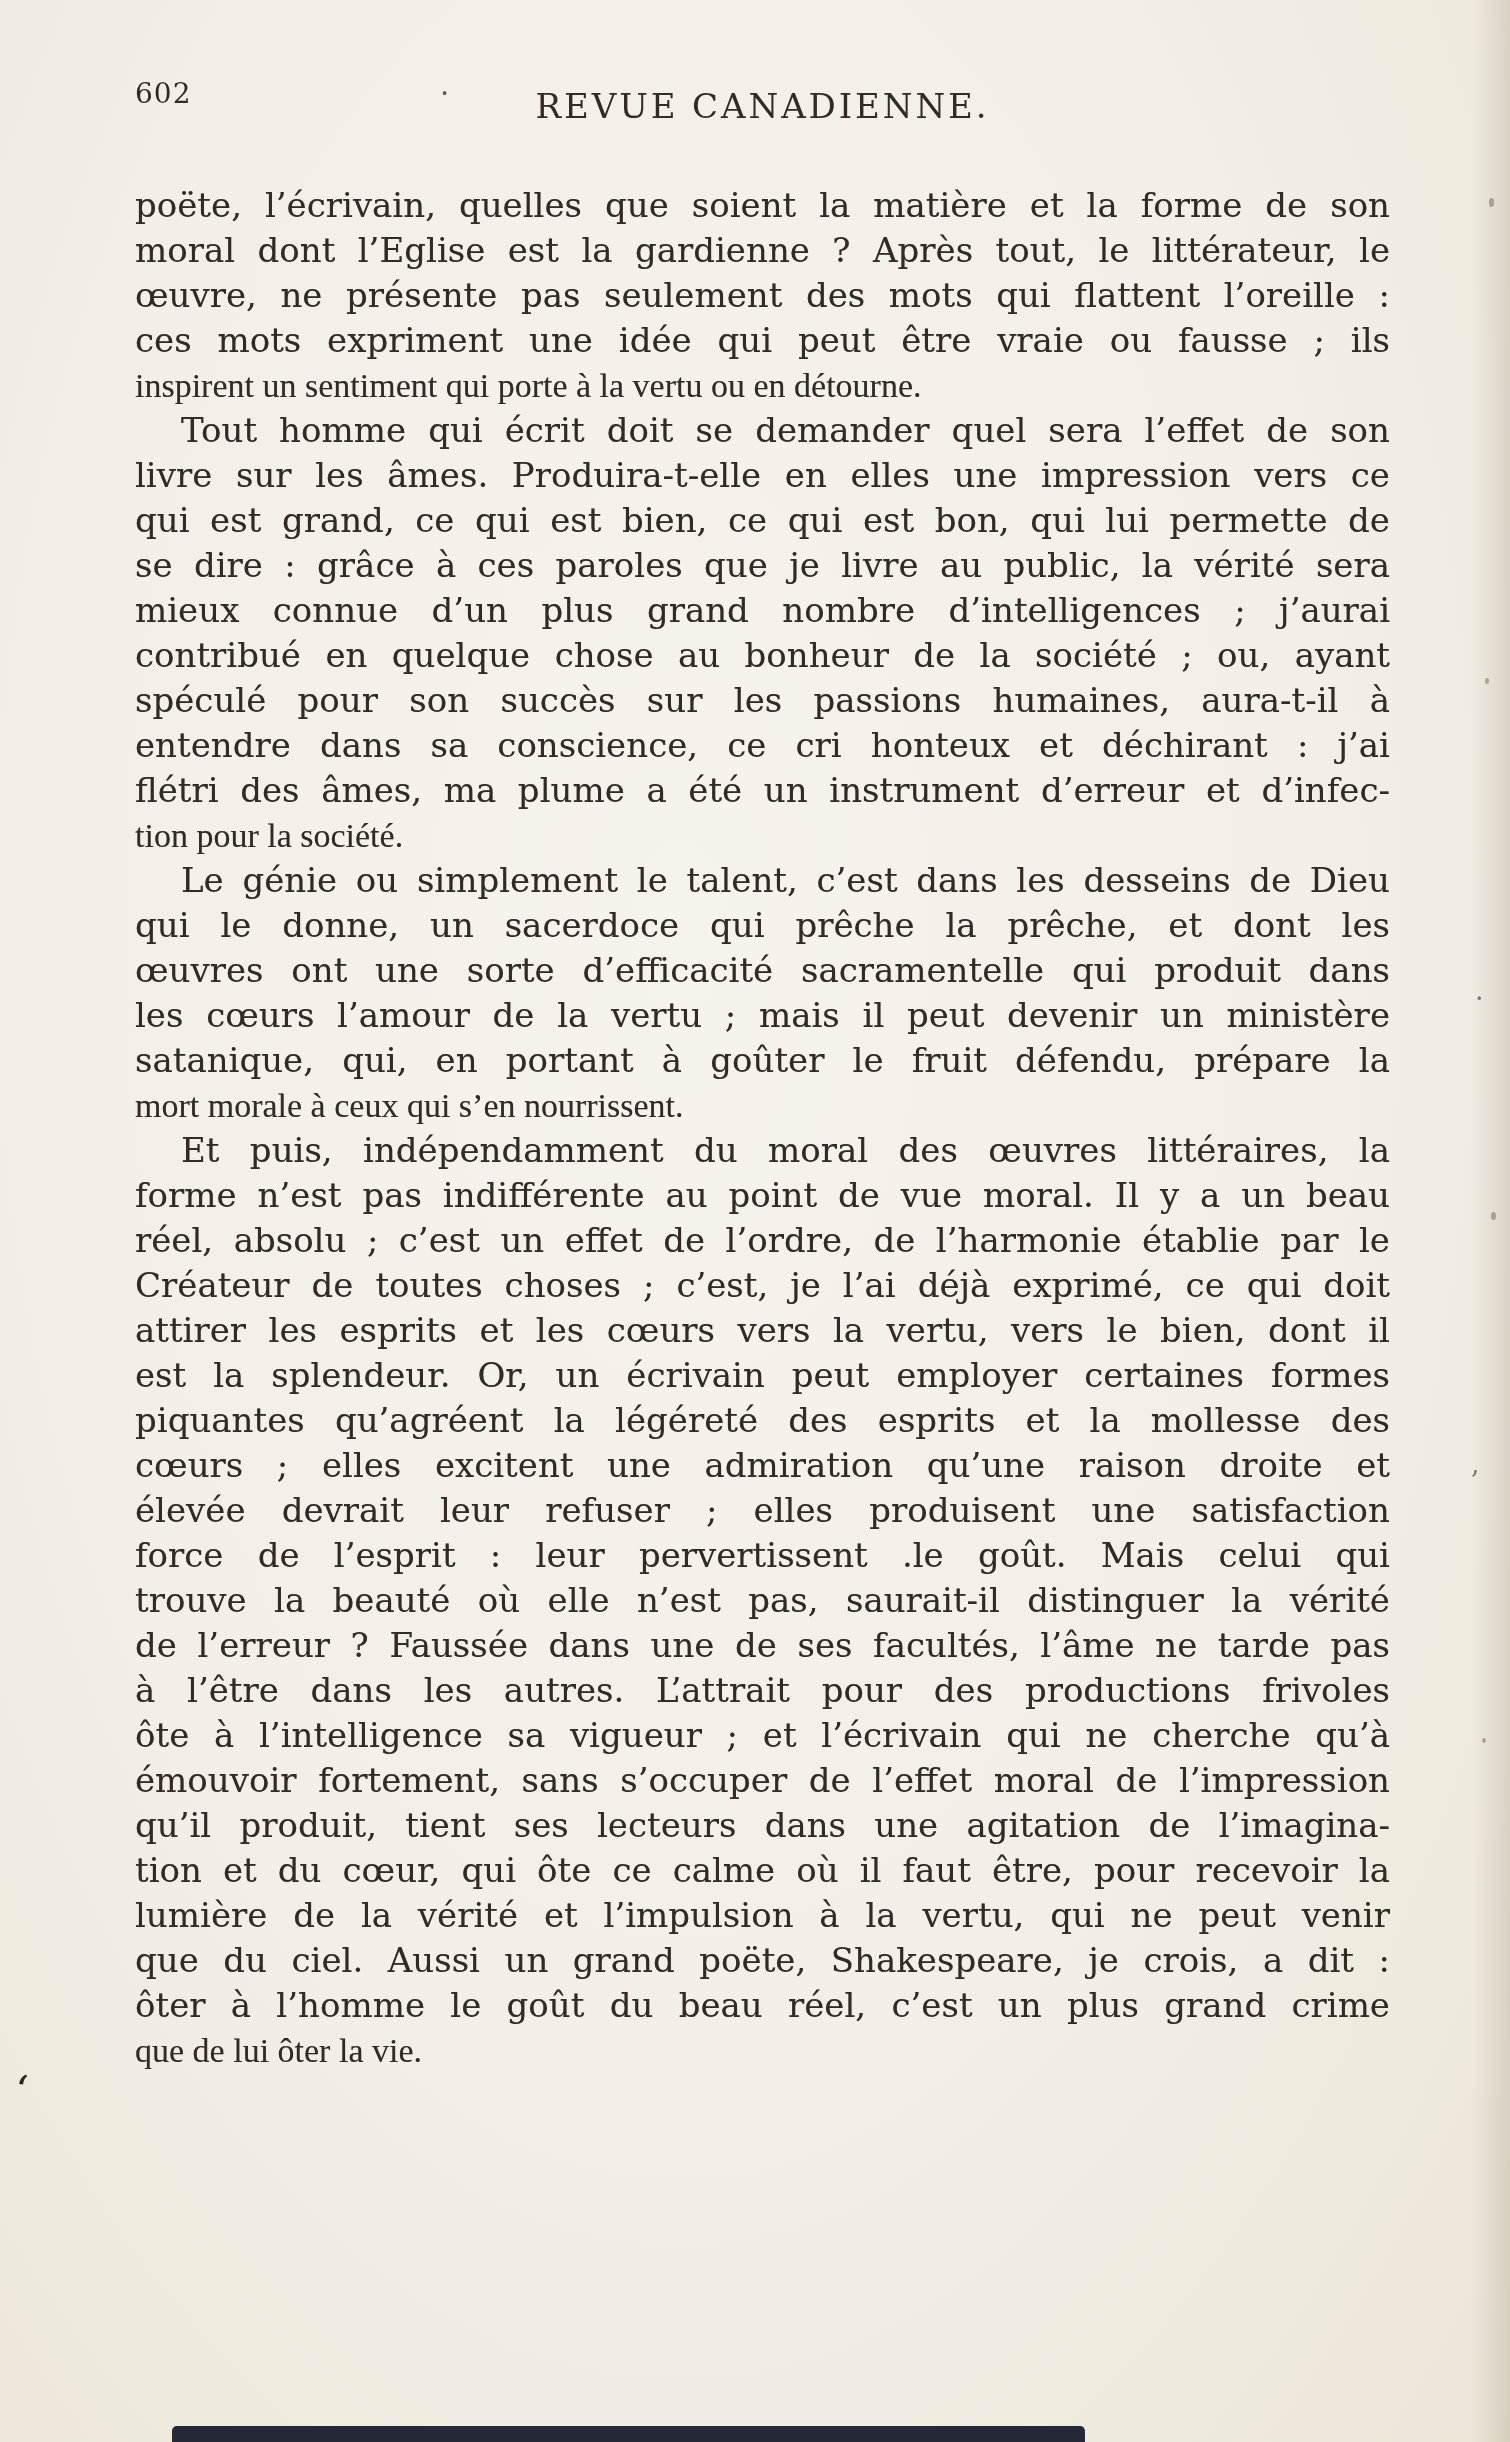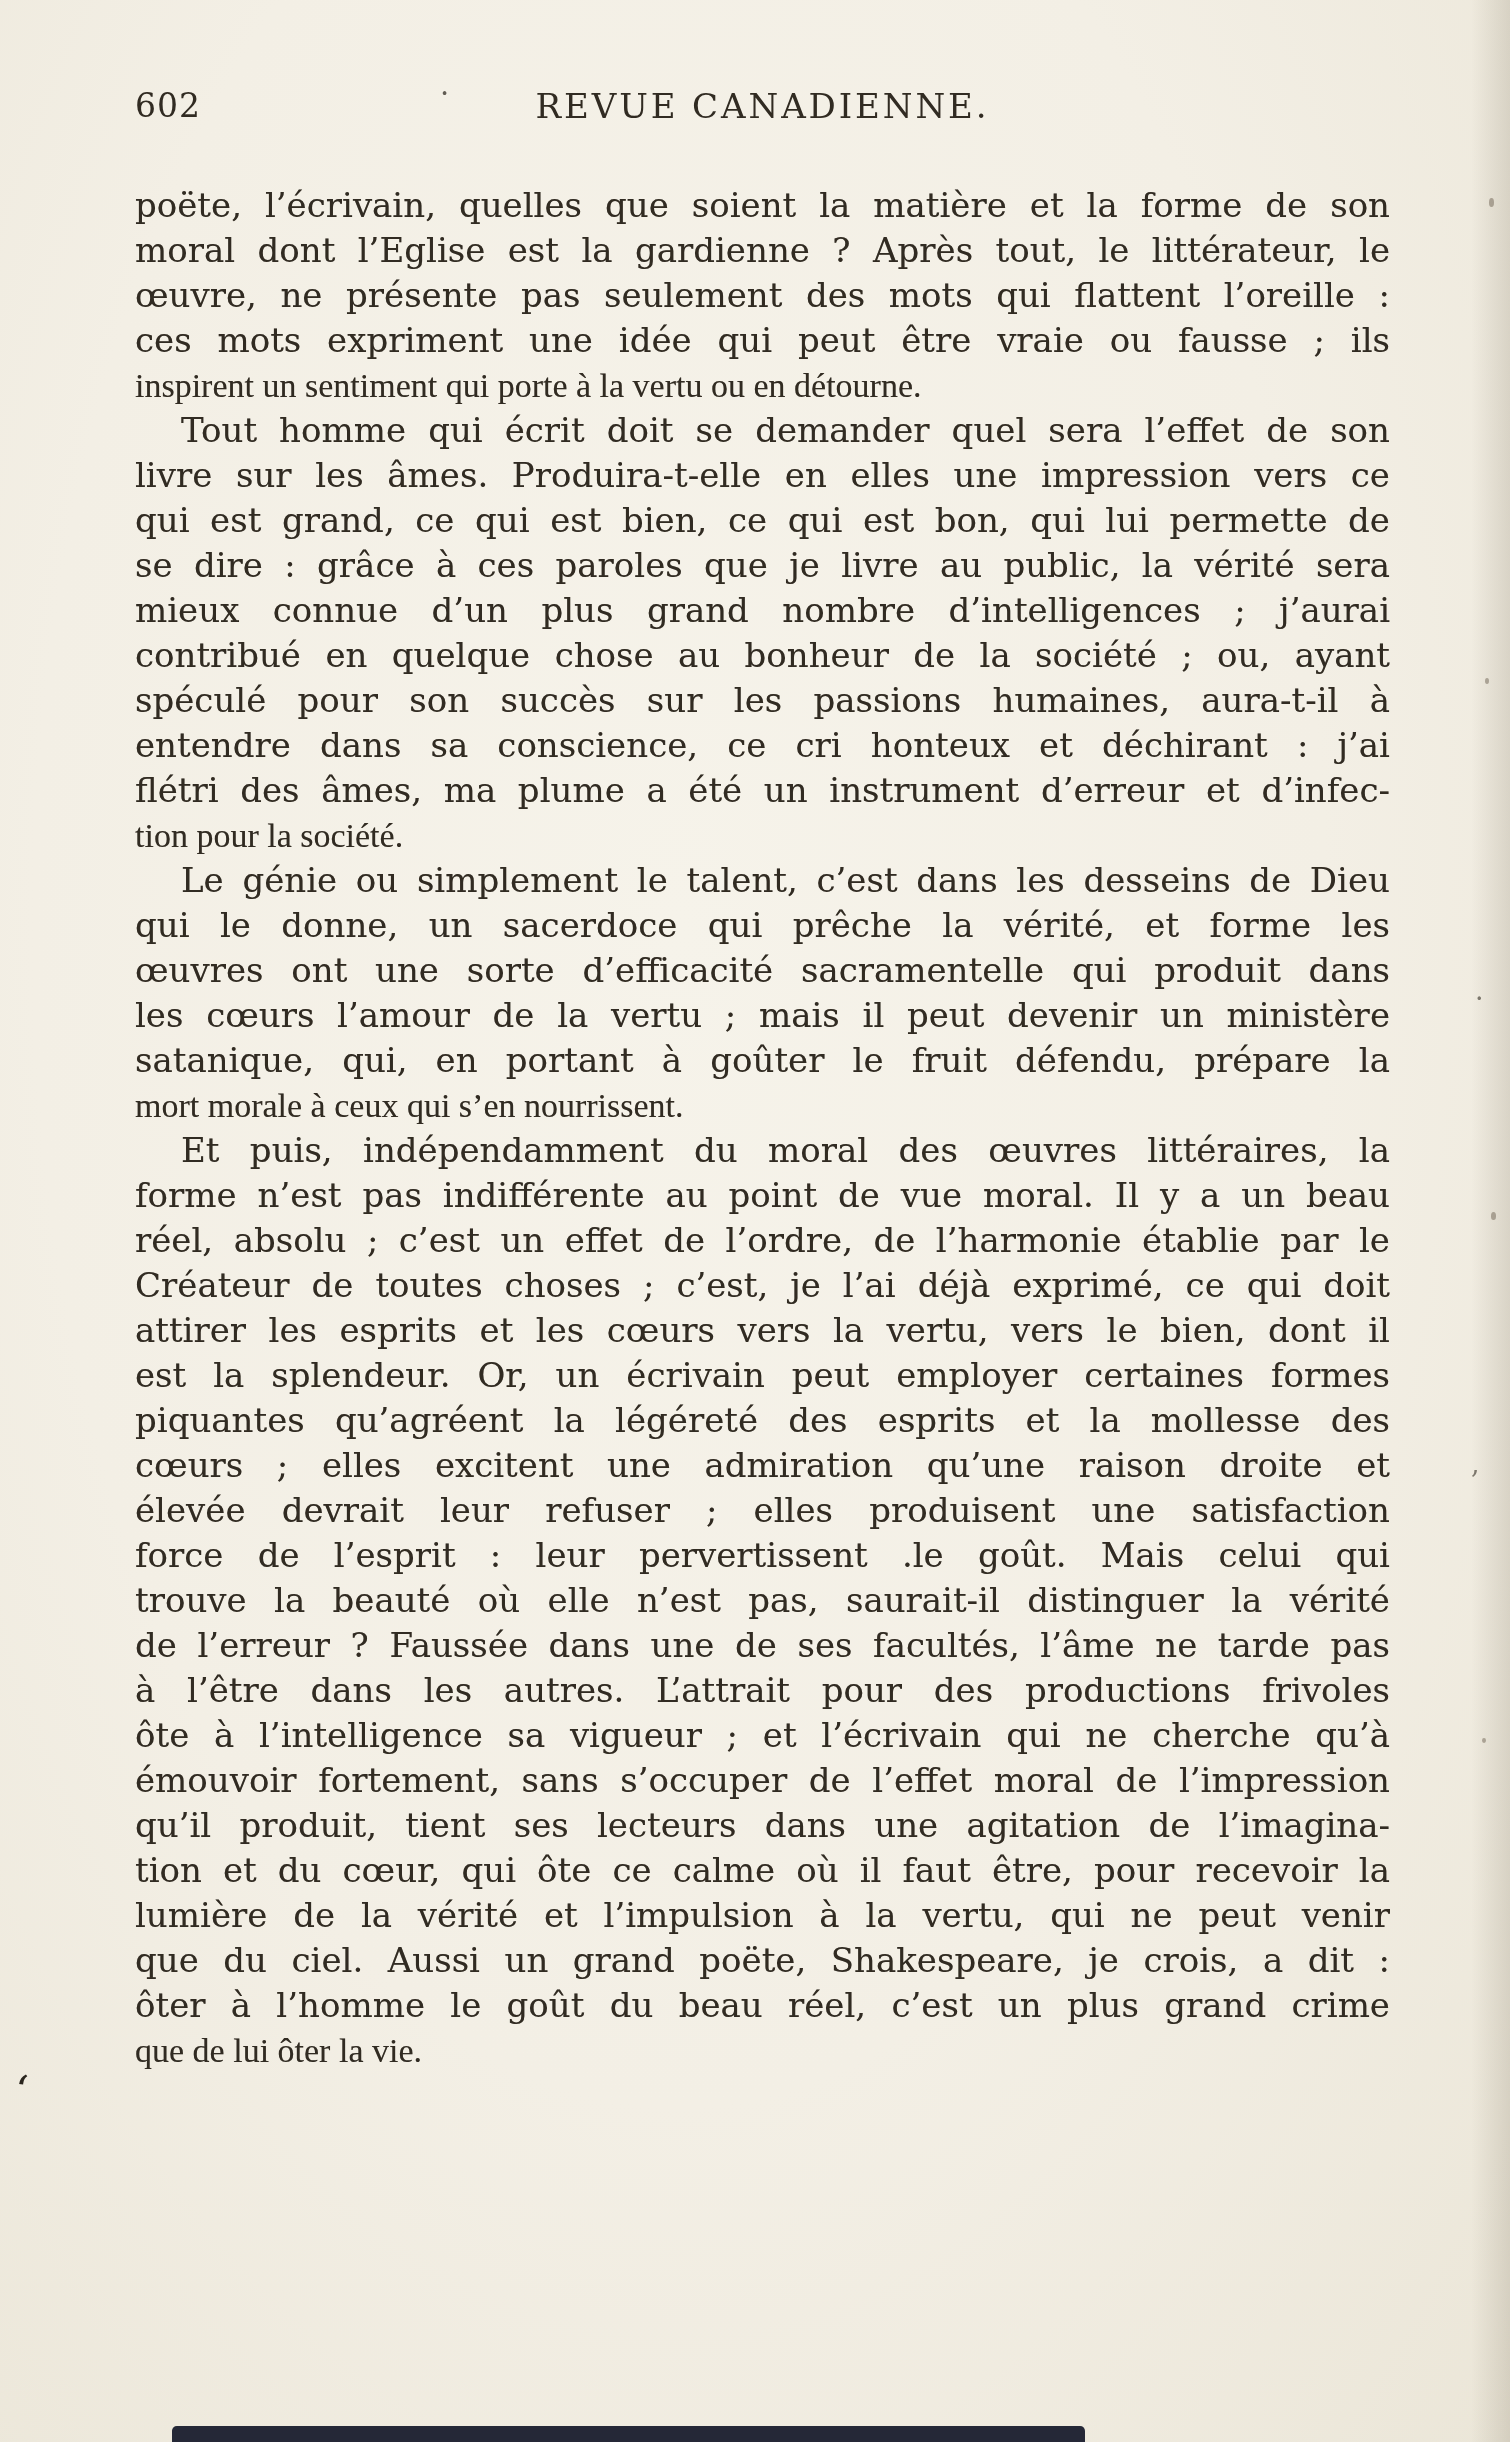--- a/index.html
+++ b/index.html
@@ -16,22 +16,22 @@
     background: radial-gradient(ellipse at 45% 38%, #f6f3ea 0%, #f3efe5 55%, #ebe6d8 100%);
     color: #312b22;
   }
   
   .page-header {
     position: absolute;
     top: 70px; left: 135px; right: 120px;
     height: 48px;
   }
   .page-number {
-    position: absolute; left: 0; top: 16px;
-    font-size: 33px; letter-spacing: 1px;
+    position: absolute; left: 0; top: 7px;
+    font-size: 28px; letter-spacing: 1px;
   }
   .header-dot {
     position: absolute; left: 305px; top: 5.8px;
     font-size: 29px; opacity: .75;
   }
   .running-title {
     position: absolute; left: 0; right: 0; top: 16px; margin: 0;
     text-align: center;
     font-size: 34px; font-weight: normal; letter-spacing: 2.9px;
   }
@@ -107,21 +107,21 @@
         <div class="line">se dire : grâce à ces paroles que je livre au public, la vérité sera</div>
         <div class="line">mieux connue d’un plus grand nombre d’intelligences ; j’aurai</div>
         <div class="line">contribué en quelque chose au bonheur de la société ; ou, ayant</div>
         <div class="line">spéculé pour son succès sur les passions humaines, aura-t-il à</div>
         <div class="line">entendre dans sa conscience, ce cri honteux et déchirant : j’ai</div>
         <div class="line">flétri des âmes, ma plume a été un instrument d’erreur et d’infec-</div>
         <div class="line last">tion pour la société.</div>
       </div>
       <div class="paragraph">
         <div class="line indent">Le génie ou simplement le talent, c’est dans les desseins de Dieu</div>
-        <div class="line">qui le donne, un sacerdoce qui prêche la vérité, et forme les</div>
+        <div class="line">qui le donne, un sacerdoce qui prêche la prêche, et dont les</div>
         <div class="line">œuvres ont une sorte d’efficacité sacramentelle qui produit dans</div>
         <div class="line">les cœurs l’amour de la vertu ; mais il peut devenir un ministère</div>
         <div class="line">satanique, qui, en portant à goûter le fruit défendu, prépare la</div>
         <div class="line last">mort morale à ceux qui s’en nourrissent.</div>
       </div>
       <div class="paragraph">
         <div class="line indent">Et puis, indépendamment du moral des œuvres littéraires, la</div>
         <div class="line">forme n’est pas indifférente au point de vue moral. Il y a un beau</div>
         <div class="line">réel, absolu ; c’est un effet de l’ordre, de l’harmonie établie par le</div>
         <div class="line">Créateur de toutes choses ; c’est, je l’ai déjà exprimé, ce qui doit</div>

